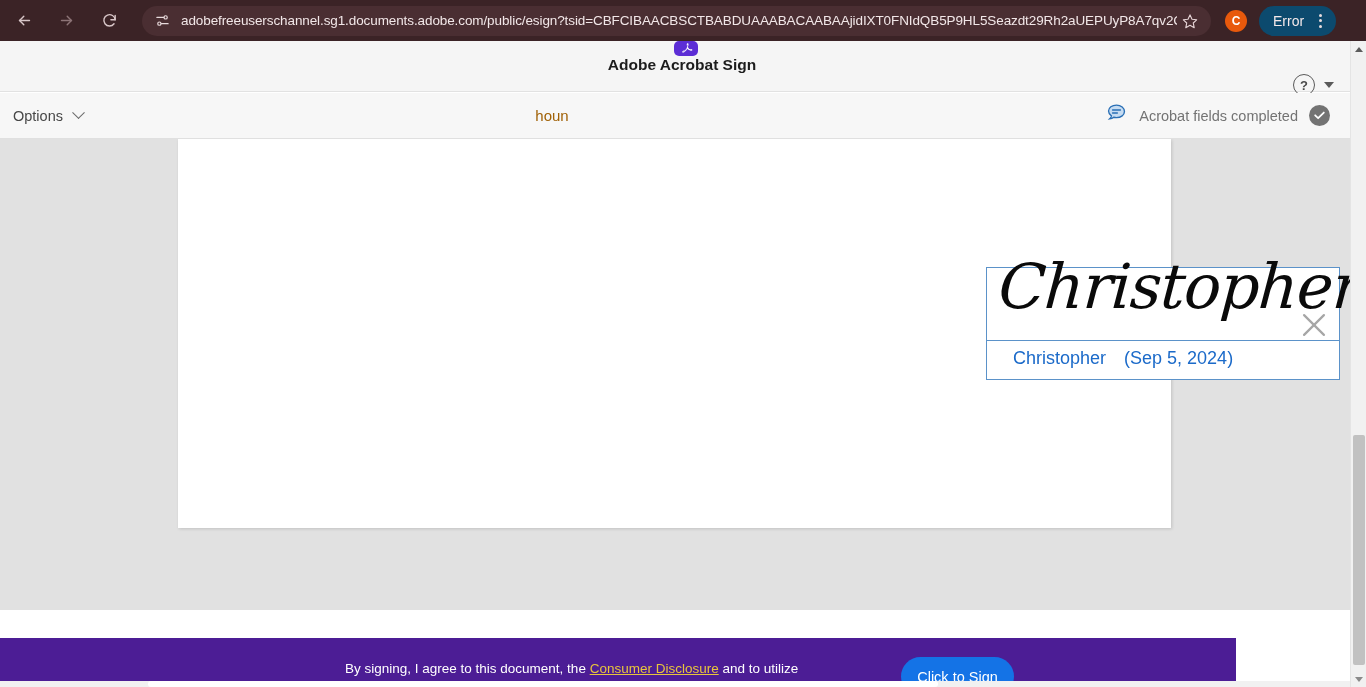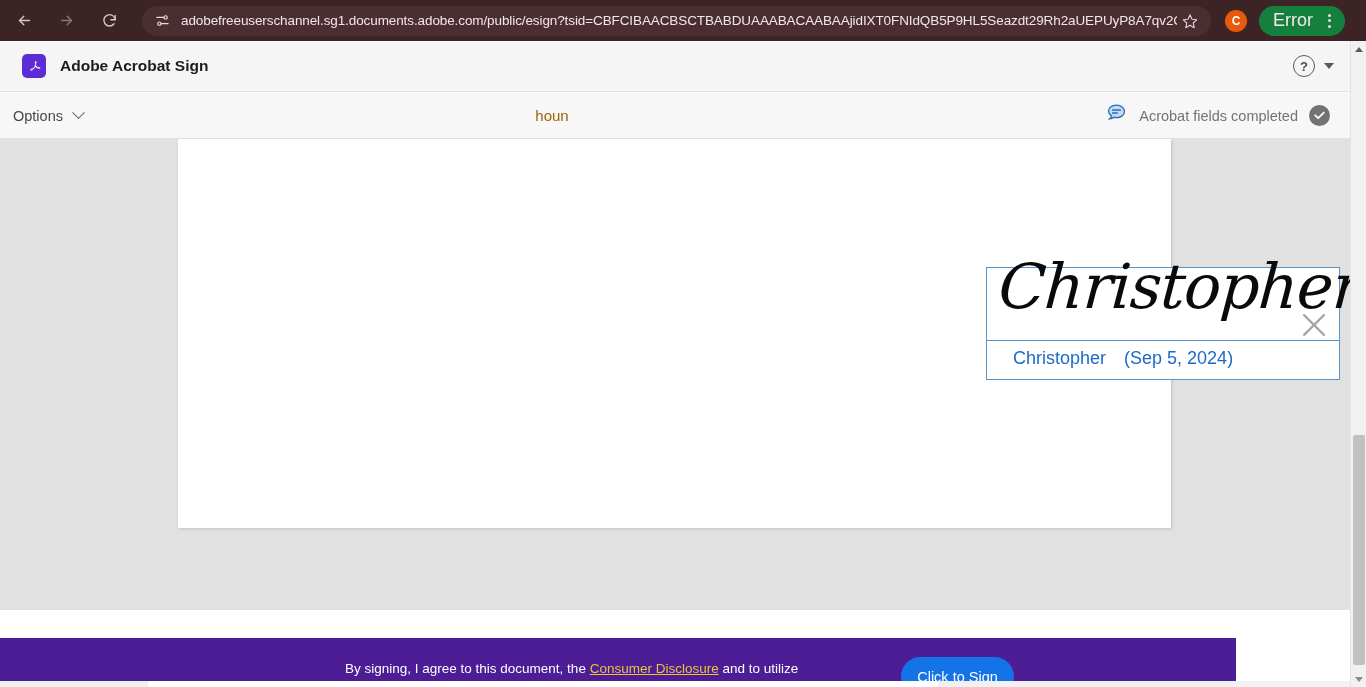--- a/index.html
+++ b/index.html
@@ -58,38 +58,38 @@
   }
   .profile-avatar {
     margin-left: 14px;
     width: 22px; height: 22px; border-radius: 50%;
     background: #e8590c; color: #fff;
     font-size: 12px; font-weight: 600;
     display: flex; align-items: center; justify-content: center;
   }
   .error-pill {
     margin-left: 12px; height: 30px;
-    background: #15803d; border-radius: 15px;
+    background: #0c4a6e; border-radius: 15px;
     display: flex; align-items: center;
     padding: 0 6px 0 14px;
-    color: #f4e9ea; font-size: 18px;
+    color: #f4e9ea; font-size: 14px;
   }
   .kebab {
     width: 20px; height: 20px; margin-left: 6px;
     display: flex; flex-direction: column; align-items: center; justify-content: center; gap: 2.5px;
   }
   .kebab i { width: 3px; height: 3px; border-radius: 50%; background: #e8dcdd; display: block; }
 
   
   .app-header {
     position: absolute; top: 41px; left: 0;
     width: 1350px; height: 51px;
     background: #f5f5f5;
     border-bottom: 1px solid #e2e2e2;
-    display: flex; align-items: center;
+    display: flex; align-items: center; flex-direction: column;
   }
   .acrobat-logo {
     margin-left: 22px;
     width: 24px; height: 24px;
     background: #5c2dd5;
     border-radius: 5px;
     display: flex; align-items: center; justify-content: center;
   }
   .app-title {
     margin-left: 14px;

